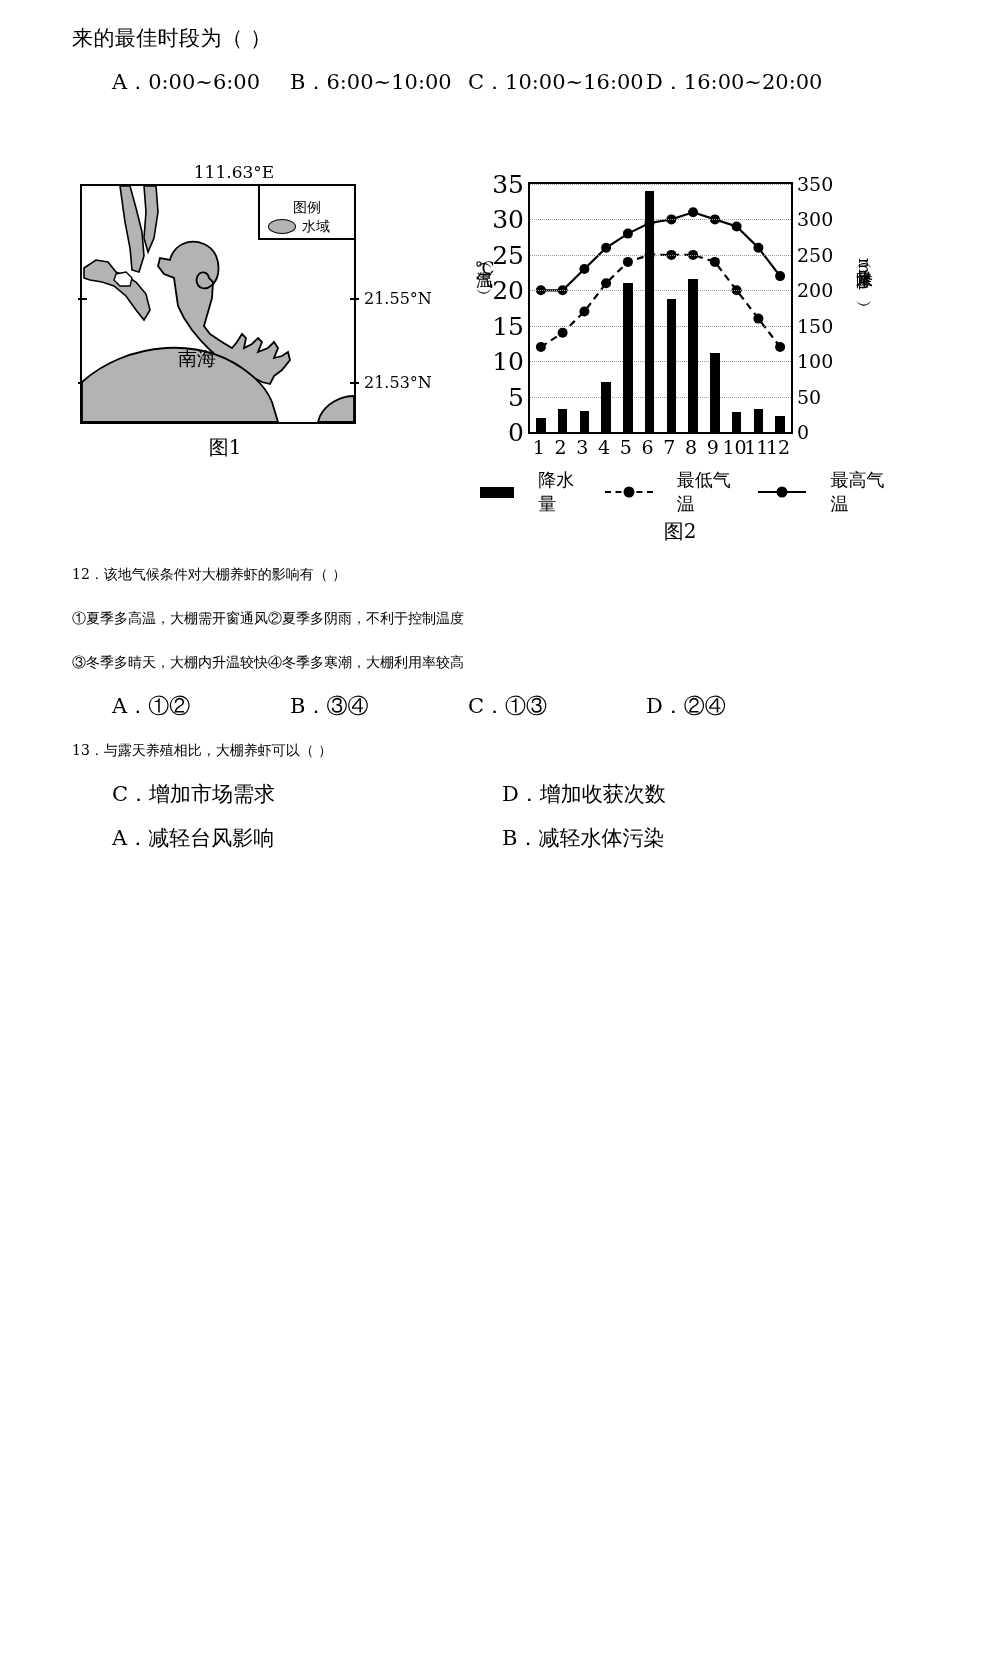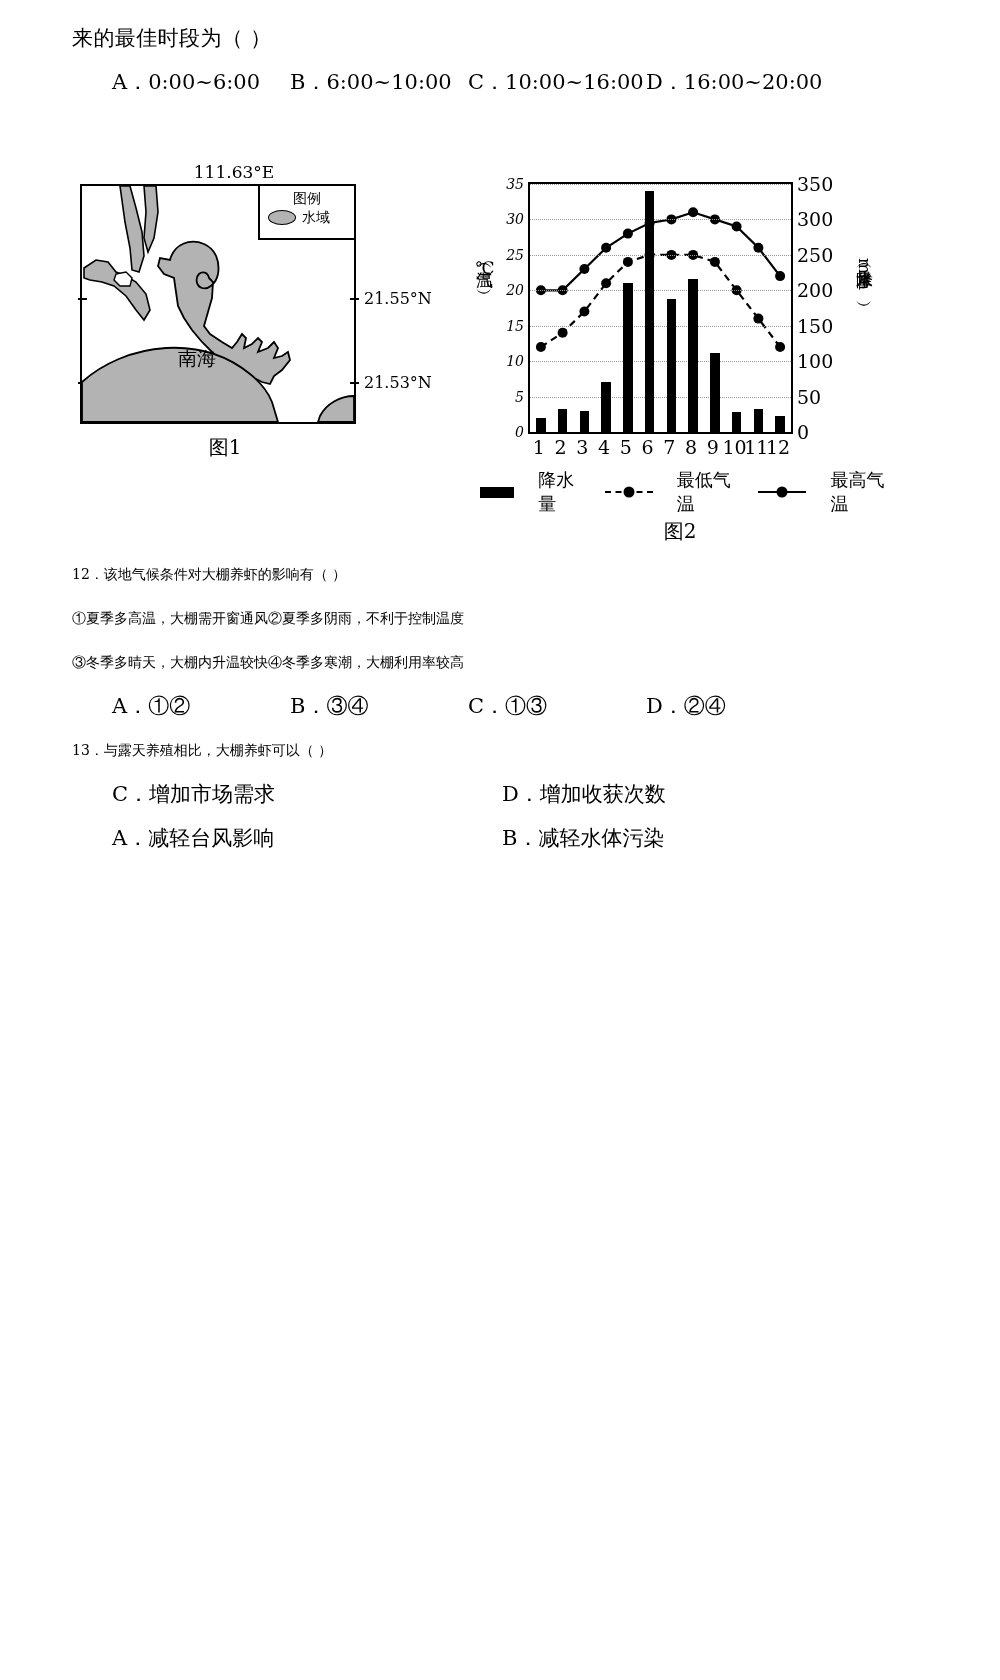--- a/index.html
+++ b/index.html
@@ -100,21 +100,21 @@
     border-left: 2px solid #000;
     border-bottom: 2px solid #000;
     background: #fff;
     box-sizing: border-box;
     z-index: 5;
   }
   .legend-title {
     text-align: center;
     font-size: 14px;
     line-height: 18px;
-    padding-top: 3px;
+    padding-top: 12px;
   }
   .legend-row {
     display: flex;
     align-items: center;
     gap: 6px;
     padding-left: 8px;
     margin-top: 2px;
   }
   .legend-swatch {
     width: 26px;
@@ -187,24 +187,23 @@
   .gridline {
     position: absolute;
     left: 0; right: 0;
     height: 0;
     border-top: 1px dotted #9a9a9a;
   }
   .ytick-l {
     position: absolute;
     right: 100%;
     margin-right: 6px;
-    font-size: 14px;
+    font-size: 25px;
     transform: translateY(-50%);
     white-space: nowrap;
-    font-style: italic;
   }
   .ytick-r {
     position: absolute;
     left: 100%;
     margin-left: 6px;
     font-size: 19px;
     transform: translateY(-50%);
     white-space: nowrap;
   }
   .bar {

